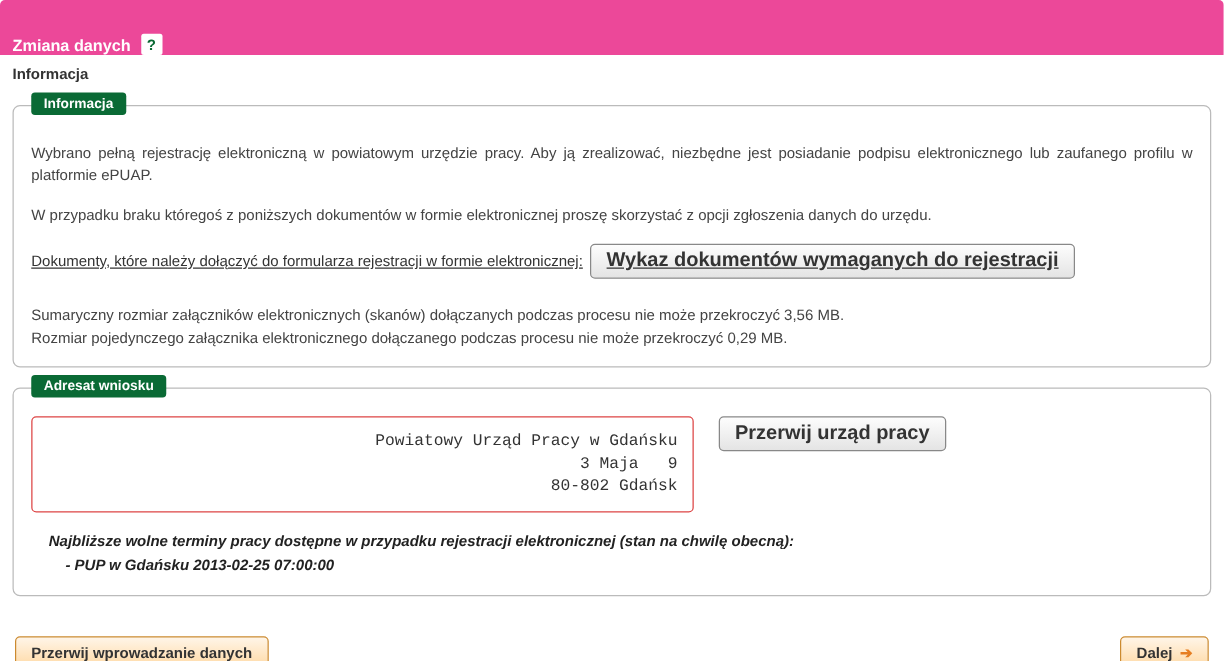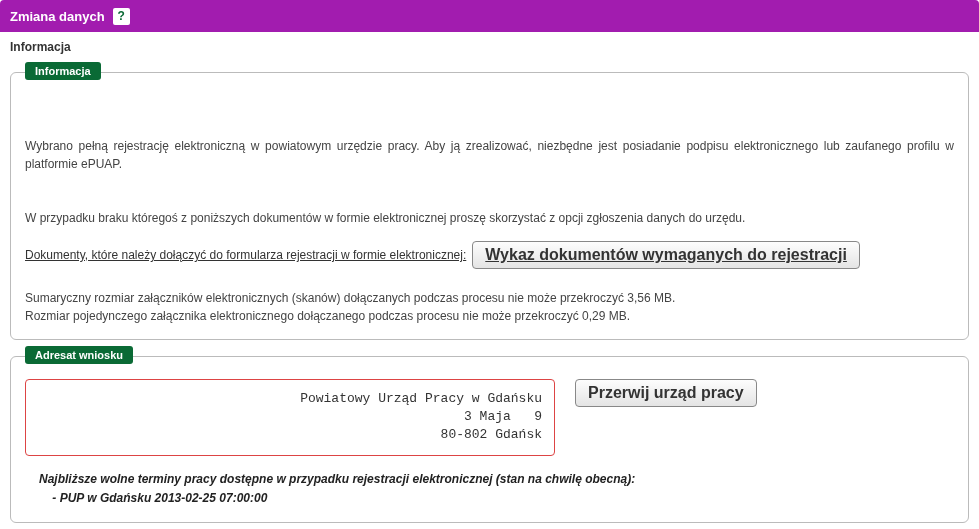--- a/index.html
+++ b/index.html
@@ -4,24 +4,24 @@
 <style>
   * { box-sizing: border-box; margin: 0; padding: 0; }
   body {
     font-family: Verdana, Tahoma, Arial, sans-serif;
     font-size: 12px;
     color: #333;
     background: #fff;
     width: 979px;
   }
   .header-bar {
-    background: #a21caf;
-    height: 32px;
-    display: flex;
-    align-items: center;
+    background: #ec4899;
+    height: 44px;
+    display: flex;
+    align-items: flex-end;
     padding: 0 10px;
     border-top-left-radius: 4px;
     border-top-right-radius: 4px;
   }
   .header-title {
     color: #fff;
     font-weight: bold;
     font-size: 13px;
     margin-right: 8px;
   }
@@ -63,21 +63,20 @@
     font-weight: bold;
     font-size: 11px;
     padding: 3px 10px;
     border-radius: 3px;
   }
   .info-text {
     color: #444;
     line-height: 1.5;
     margin-bottom: 14px;
     text-align: justify;
-    margin-top: 36px;
   }
   .doc-row {
     display: flex;
     align-items: center;
     margin-bottom: 20px;
     flex-wrap: wrap;
     gap: 6px;
     text-decoration: underline;
   }
   .btn-grey {

